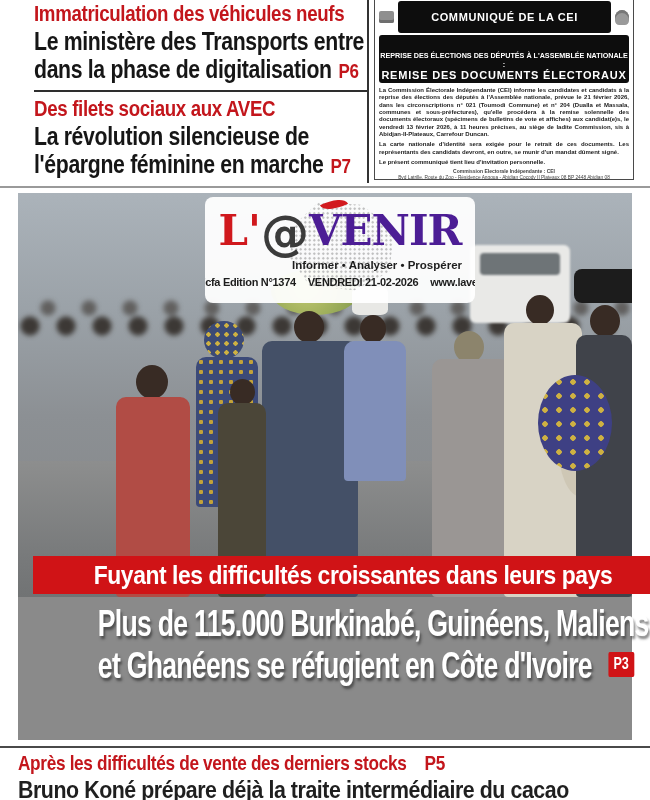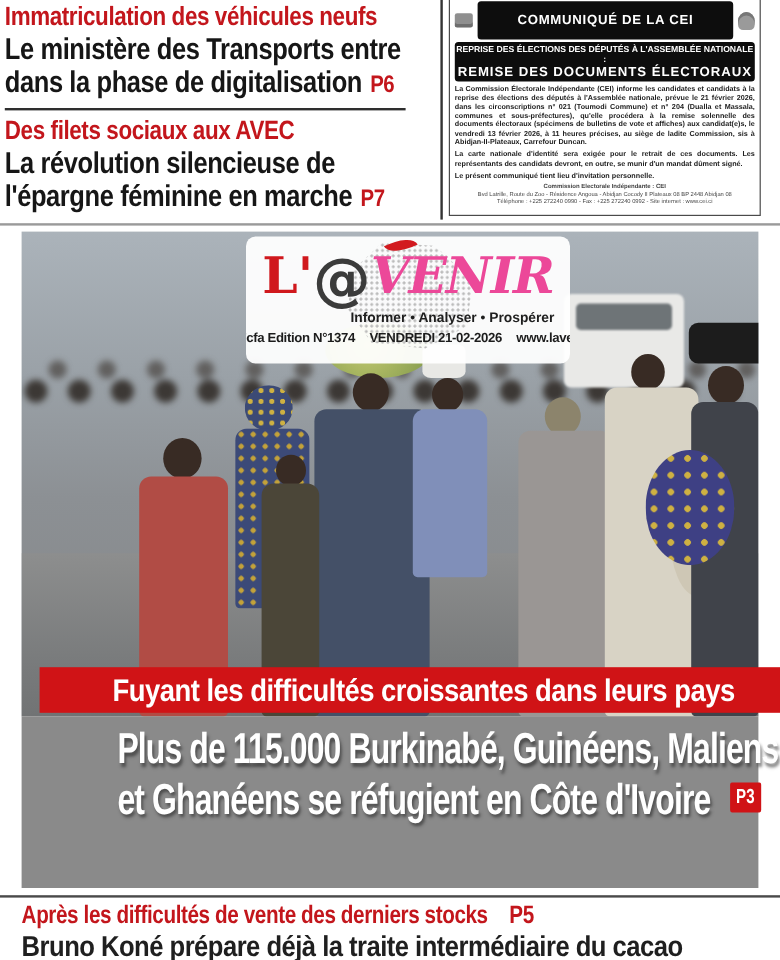--- a/index.html
+++ b/index.html
@@ -1,20 +1,20 @@
 <!DOCTYPE html>
 <html><head>
 <meta charset="utf-8">
 <style>
   html,body{margin:0;padding:0;background:#e8e8e8;}
   #page{position:relative;width:650px;height:800px;background:#ffffff;overflow:hidden;
         font-family:"Liberation Sans",sans-serif;}
 
   
-  .leftcol{position:absolute;left:4px;top:1px;width:346px;}
+  .leftcol{position:absolute;left:34px;top:1px;width:346px;}
   .kicker{font-size:22px;font-weight:bold;color:#c3161c;letter-spacing:-0.4px;
           white-space:nowrap;transform:scaleX(0.85);transform-origin:left;}
   .hline{font-size:25px;font-weight:bold;color:#161616;letter-spacing:-0.4px;line-height:1.12;
          white-space:nowrap;transform:scaleX(0.85);transform-origin:left;}
   .pref-inline{color:#c3161c;font-size:20px;margin-left:8px;}
   .story-divider{border:none;border-top:2.5px solid #2e2e2e;width:334px;margin:7px 0 4px 0;}
 
   
   .vdivider{position:absolute;left:367px;top:0;width:1.5px;height:183px;background:#333;}
   .fullrule{position:absolute;left:0;top:186px;width:650px;height:2px;background:#9a9a9a;}
@@ -23,21 +23,21 @@
   .cei-box{position:absolute;left:374px;top:-4px;width:260px;height:184px;border:1px solid #4a4a4a;
            background:#fff;padding:2px 4px;box-sizing:border-box;overflow:hidden;}
   .cei-titlebar{display:flex;align-items:center;margin-top:2px;}
   .cei-logo{width:15px;height:12px;background:#8f8f8f;border-radius:2px;flex:none;
             box-shadow:inset 0 -3px 0 #6e6e6e;}
   .coa-logo{width:14px;height:15px;background:#9a9a9a;border-radius:50% 50% 30% 30%;flex:none;
             box-shadow:inset 0 3px 0 #777;}
   .cei-title{flex:1;background:#0d0d0d;color:#fff;font-weight:bold;font-size:11px;
              text-align:center;padding:10px 0;border-radius:3px;margin:0 4px;letter-spacing:0.6px;}
   .cei-subtitle{background:#0d0d0d;color:#fff;text-align:center;border-radius:3px;
-                margin-top:2px;padding:1px 0 2px 0;}
+                margin-top:2px;padding:16px 0 2px 0;}
   .cei-sub1{font-size:7.2px;font-weight:bold;letter-spacing:0;}
   .cei-sub2{font-size:11px;font-weight:bold;letter-spacing:0.8px;}
   .cei-body{font-size:6px;font-weight:bold;color:#222;text-align:justify;line-height:1.22;
             margin-top:4px;}
   .cei-body + .cei-body{margin-top:3px;}
   .cei-sigrow{display:flex;justify-content:space-between;align-items:flex-end;margin-top:3px;}
   .cei-slogan{font-size:10.5px;font-weight:bold;color:#111;white-space:nowrap;}
   .cei-sig{text-align:right;color:#333;}
   .cei-date{font-size:5.2px;}
   .cei-role{font-size:5px;line-height:1.25;}
@@ -70,21 +70,21 @@
           background-image:radial-gradient(#b9b9b9 1.1px, transparent 1.3px);
           background-size:4.5px 4.5px;
           clip-path:polygon(30% 0,68% 3%,78% 12%,97% 38%,93% 76%,62% 96%,22% 91%,4% 60%,9% 24%);}
   .feather{position:absolute;left:116px;top:2px;width:26px;height:11px;background:#d21a1f;
            border-radius:0 100% 0 100%;transform:rotate(-26deg);}
   .mast-title{position:relative;text-align:center;margin-top:12px;
               font-family:"DejaVu Serif","Liberation Serif",serif;font-weight:bold;line-height:1;}
   .mast-l{color:#d0181d;font-size:42px;}
   .mast-at{color:#3b3b3b;font-size:48px;font-family:"DejaVu Sans","Liberation Sans",sans-serif;
            font-weight:bold;vertical-align:-5px;}
-  .mast-venir{color:#ec4899;font-size:42px;letter-spacing:-1px;font-style:italic;}
+  .mast-venir{color:#4c1d95;font-size:42px;letter-spacing:-1px;}
   .mast-tagline{position:relative;text-align:right;padding-right:13px;font-size:11.5px;
                 font-weight:bold;color:#1e1e1e;margin-top:2px;}
   .mast-info{position:relative;display:flex;justify-content:center;gap:12px;font-size:11px;
              font-weight:bold;color:#1c1c1c;margin-top:5px;letter-spacing:-0.3px;white-space:nowrap;}
 
   
   .grayband{position:absolute;left:18px;top:597px;width:614px;height:143px;background:#8a8a8a;}
   .lead-kicker{position:absolute;left:33px;top:556px;width:640px;height:38px;background:#d01316;
                z-index:4;color:#fff;font-weight:bold;font-size:26px;line-height:38px;
                text-align:center;letter-spacing:-0.5px;}

